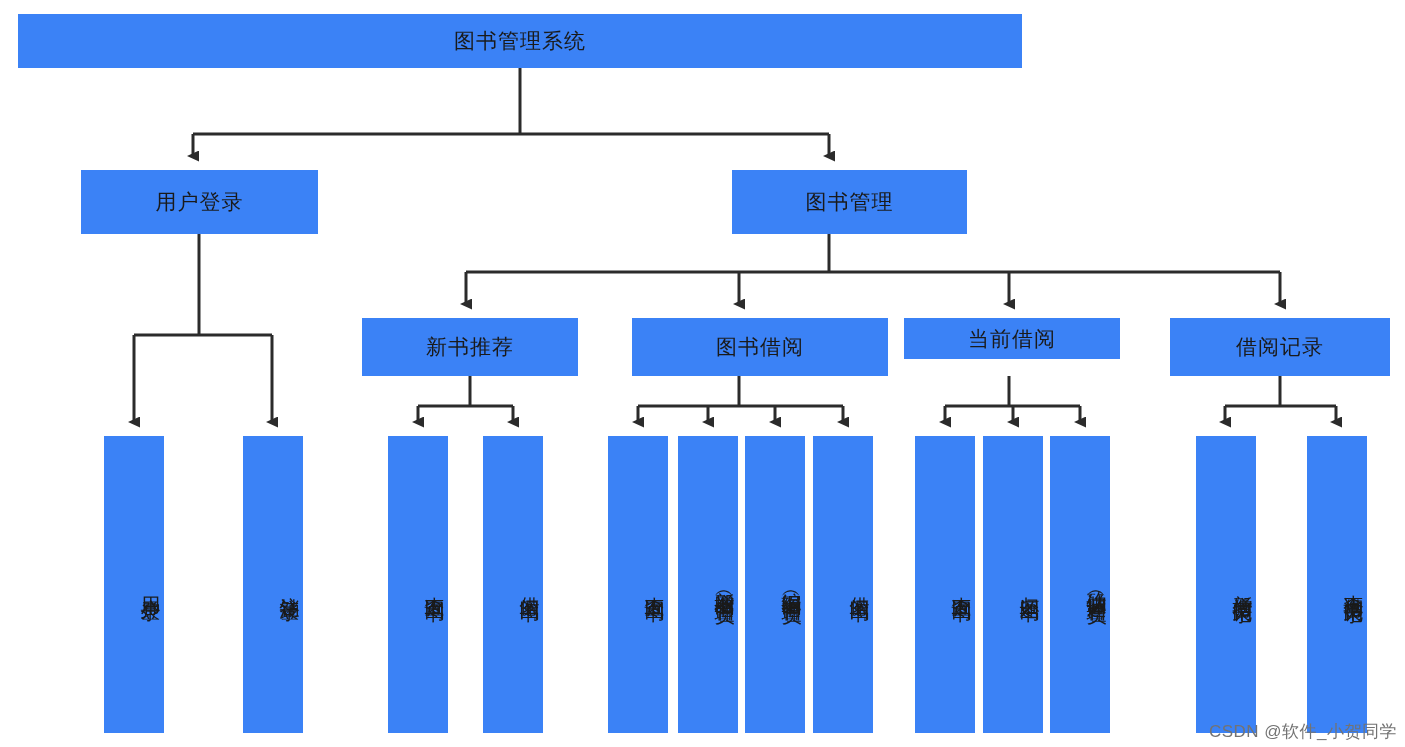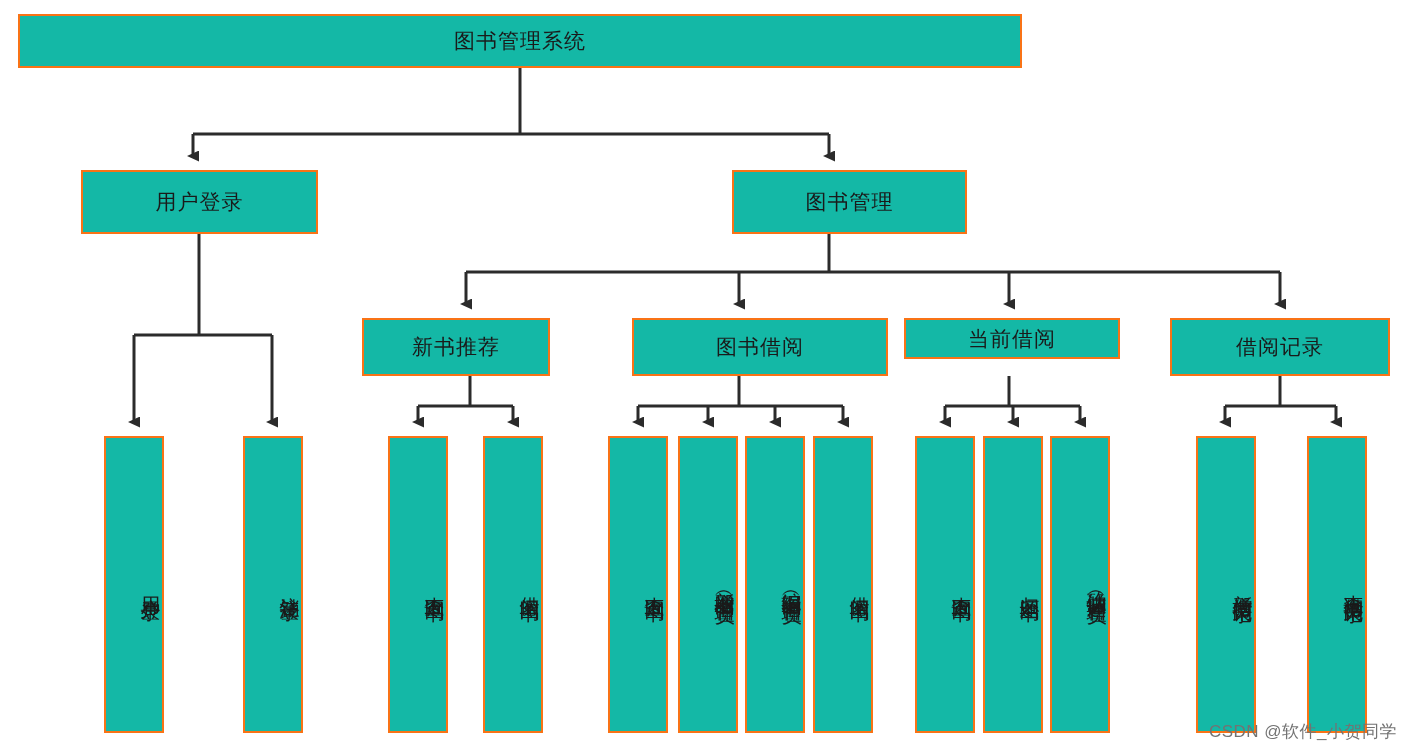--- a/index.html
+++ b/index.html
@@ -21,22 +21,22 @@
     position: absolute;
     left: 0;
     top: 0;
     width: 1405px;
     height: 747px;
     pointer-events: none;
   }
   .node {
     position: absolute;
     box-sizing: border-box;
-    border: 2px solid #f97316;
-    background: #14b8a6;
+    border: 2px solid #3b82f6;
+    background: #3b82f6;
     display: flex;
     align-items: center;
     justify-content: center;
     color: #1a1a1a;
   }
   .node.horiz {
     font-size: 21px;
     letter-spacing: 1px;
     line-height: 1.2;
   }
@@ -126,21 +126,21 @@
   </div>
 
   <div class="node horiz" style="left:81px; top:170px; width:237px; height:64px;">
     <span>用户登录</span>
   </div>
 
   <div class="node horiz" style="left:732px; top:170px; width:235px; height:64px;">
     <span>图书管理</span>
   </div>
 
-  <div class="node horiz" style="left:362px; top:318px; width:188px; height:58px;">
+  <div class="node horiz" style="left:362px; top:318px; width:216px; height:58px;">
     <span>新书推荐</span>
   </div>
 
   <div class="node horiz" style="left:632px; top:318px; width:256px; height:58px;">
     <span>图书借阅</span>
   </div>
 
   <div class="node horiz" style="left:904px; top:318px; width:216px; height:41px;">
     <span>当前借阅</span>
   </div>

